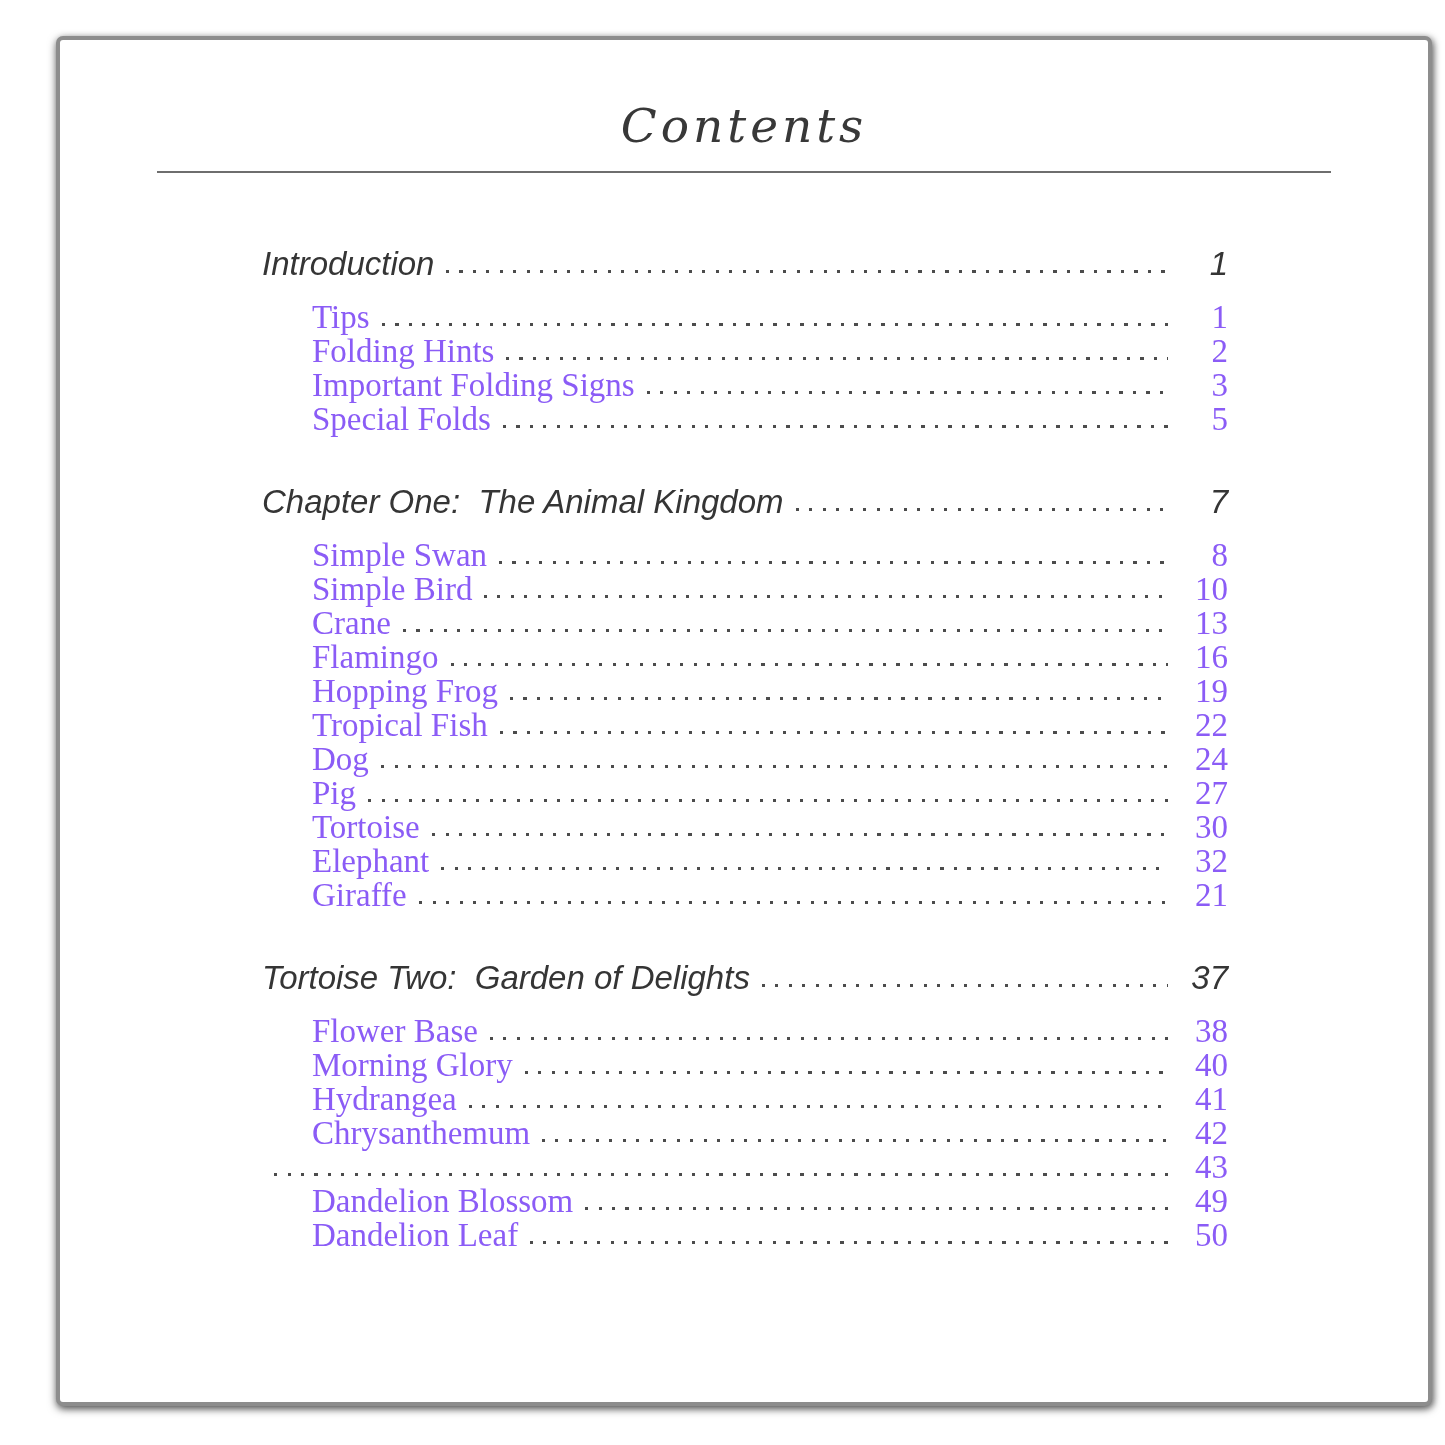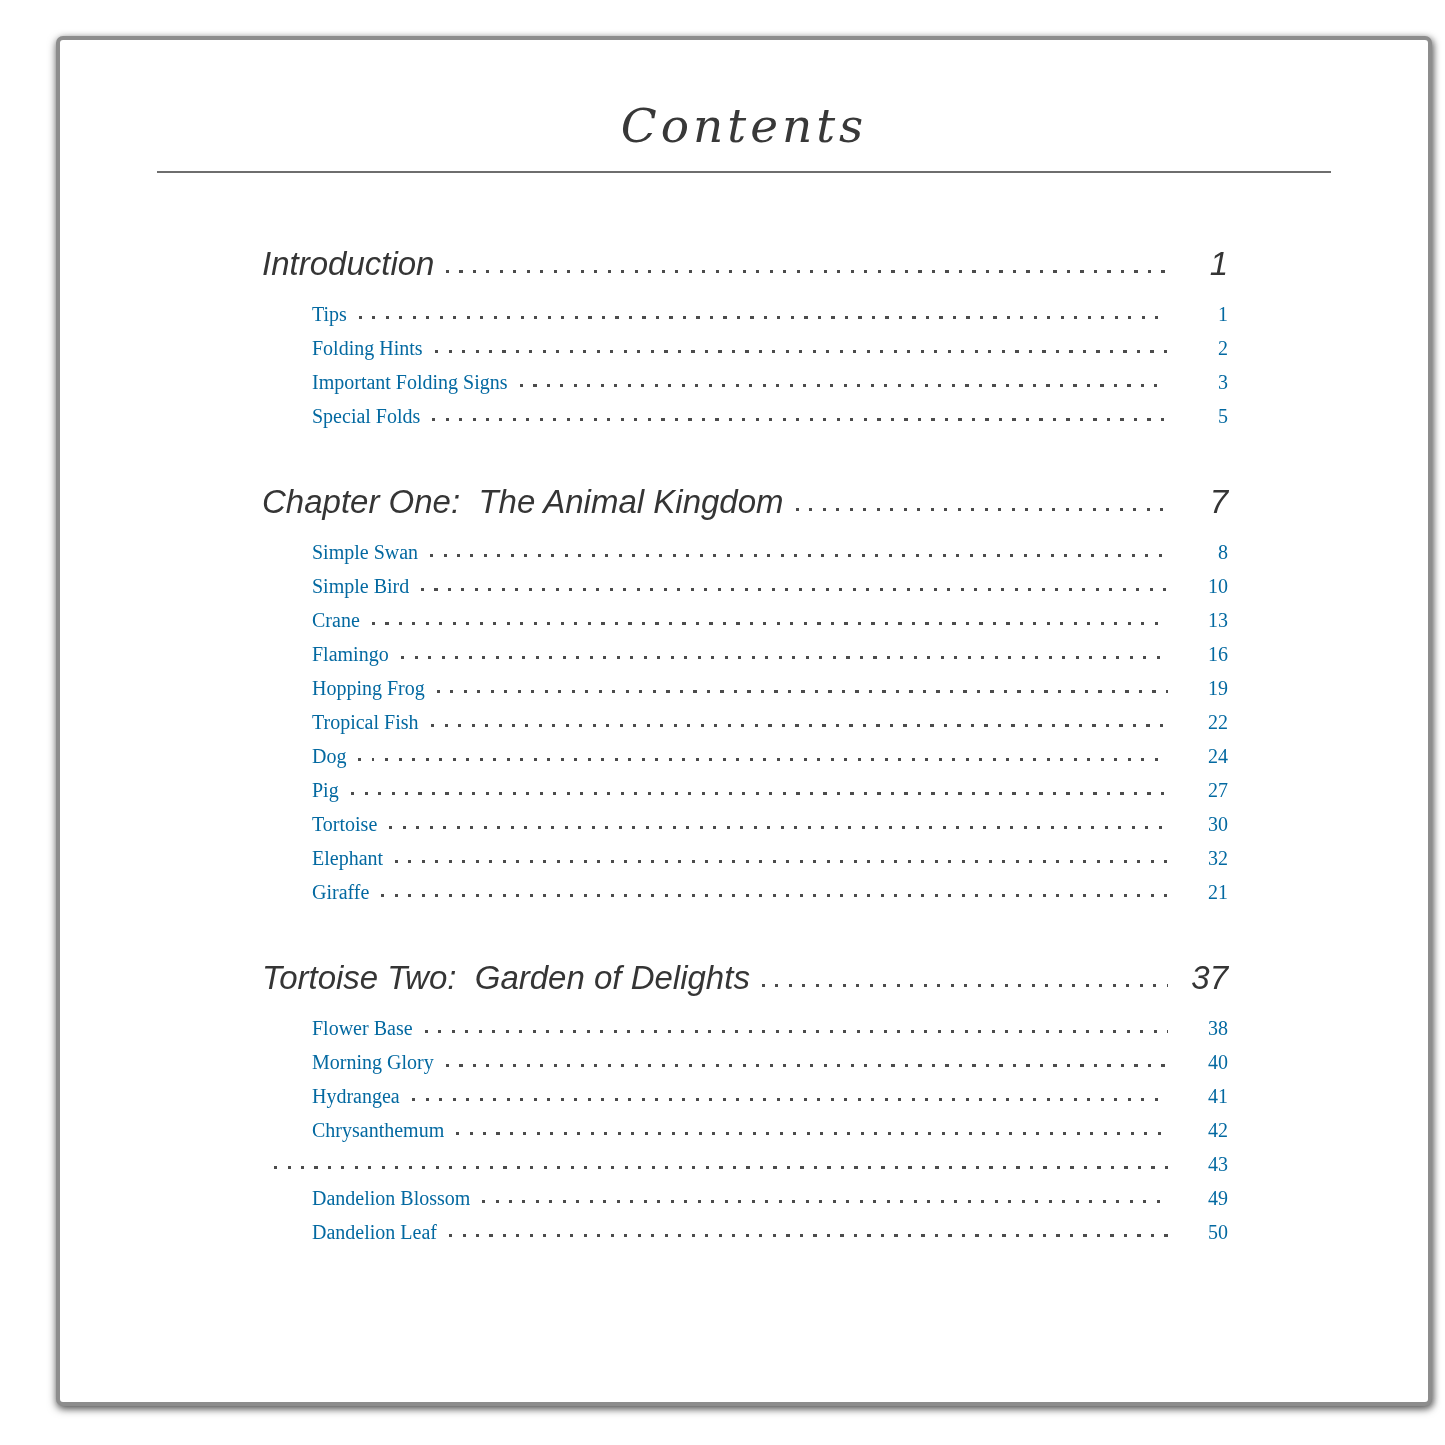--- a/index.html
+++ b/index.html
@@ -47,22 +47,22 @@
     border-top: 2px solid #6e6e6e;
   }
   .toc {
     margin: 72px 200px 0 202px;
     color: #3d3d3d;
   }
   .row {
     display: flex;
     align-items: baseline;
     height: 34px;
-    font-size: 20px;
-    color: #0369a1;
+    font-size: 33px;
+    color: #8b5cf6;
   }
   .row.head {
     height: 40px;
     font-family: Liberation Sans, sans-serif;
     font-style: italic;
     font-size: 33px;
     margin-bottom: 14px;
     color: #353535;
   }
   .section + .section .row.head {

